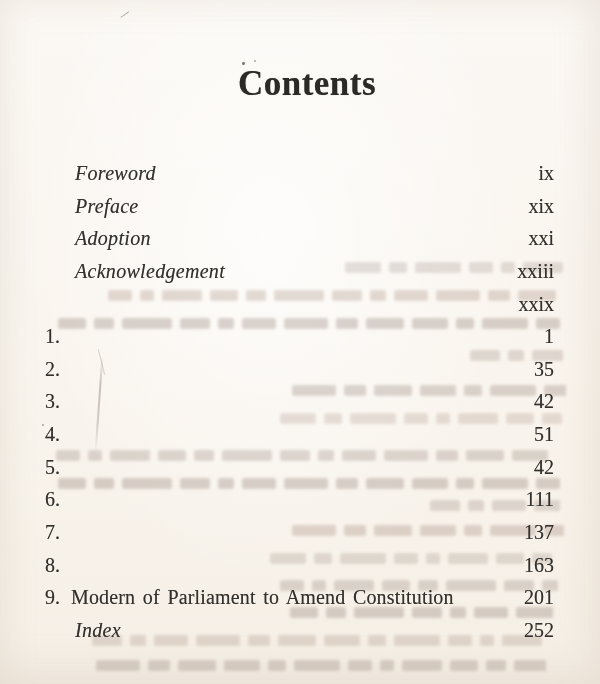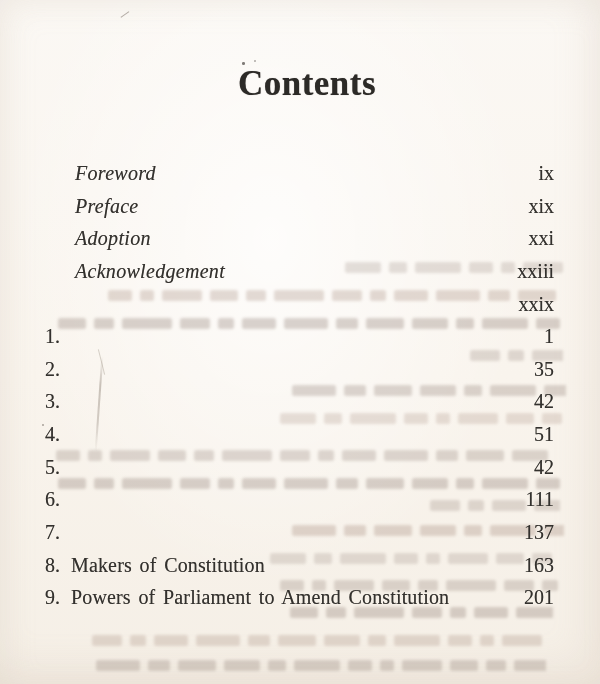--- a/index.html
+++ b/index.html
@@ -373,27 +373,32 @@
     </div>
 
     <div class="row">
       <span class="num">7.</span>
       <span class="spacer"></span>
       <span class="page-num">137</span>
     </div>
 
     <div class="row">
       <span class="num">8.</span>
-      <span class="label">Makers of Constitution</span>
       <span class="spacer"></span>
       <span class="page-num">163</span>
     </div>
 
     <div class="row">
       <span class="num">9.</span>
-      <span class="label">Powers of Parliament to Amend Constitution</span>
+      <span class="label">Modern of Parliament to Amend Constitution</span>
       <span class="spacer"></span>
       <span class="page-num">201</span>
     </div>
 
+    <div class="row fm">
+      <span class="num"></span>
+      <span class="label">Index</span>
+      <span class="spacer"></span>
+      <span class="page-num">252</span>
+    </div>
 
   </div>
 </div>
 
 </body></html>

